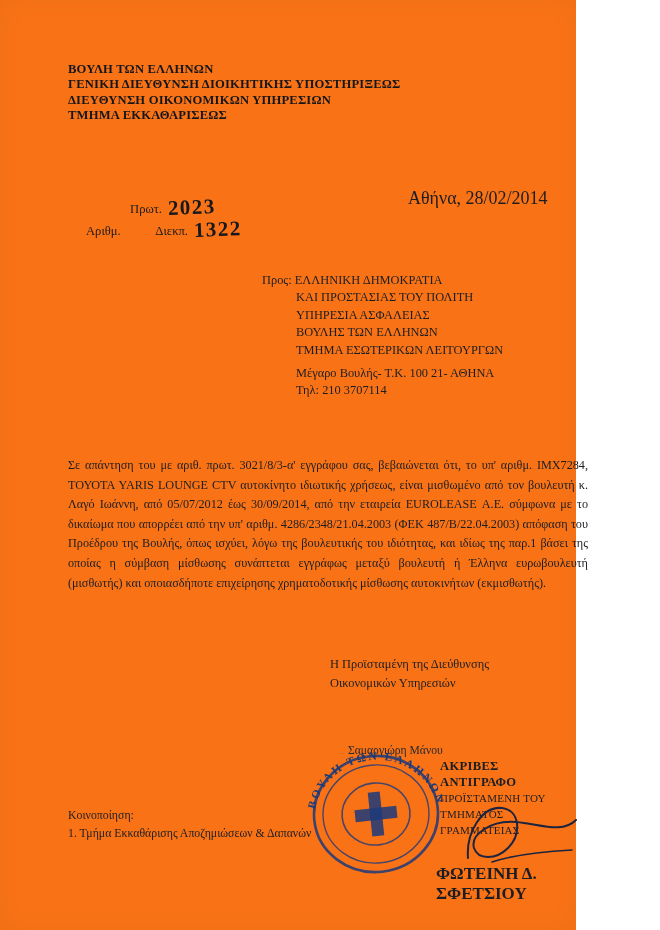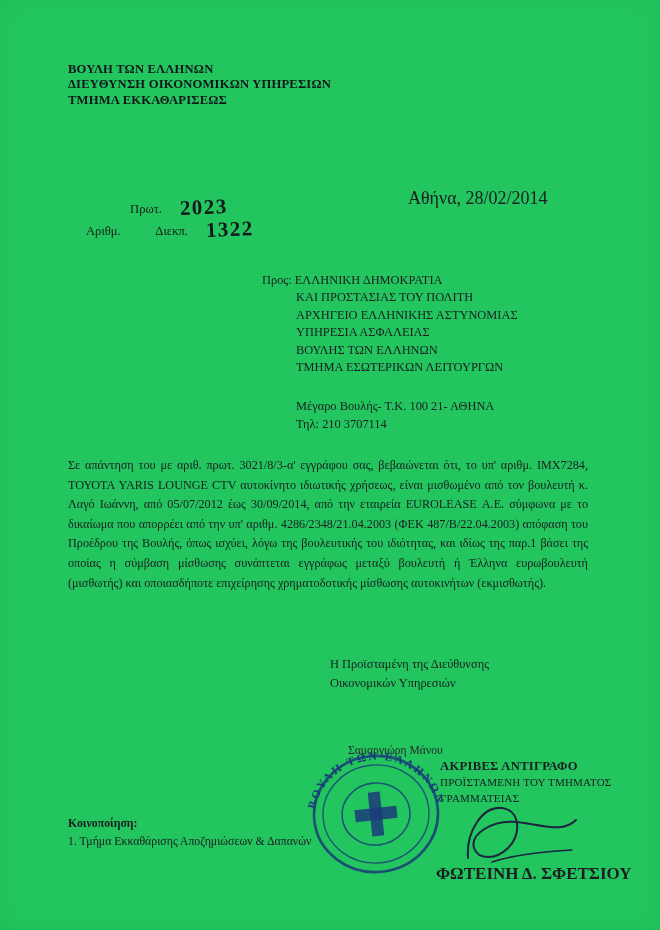--- a/index.html
+++ b/index.html
@@ -11,23 +11,23 @@
     width: 660px;
     height: 930px;
     font-family: "Liberation Serif", serif;
     color: #1a1a1a;
     position: relative;
     overflow: hidden;
   }
   .page {
     position: absolute;
     left: 0; top: 0;
-    width: 660px;
+    width: 576px;
     height: 930px;
-    background: #22c55e;
+    background: #f97316;
   }
   
   .page::after {
     content: "";
     position: absolute;
     left: 0; top: 0; right: 0; bottom: 0;
     box-shadow: inset 0 0 26px rgba(0,0,0,0.045);
     pointer-events: none;
   }
 
@@ -55,21 +55,20 @@
   .protocol {
     position: absolute;
     left: 100px;
     top: 196px;
     font-size: 12.6px;
     line-height: 26px;
   }
   .protocol .row {
     display: flex;
     align-items: center;
-    gap: 12px;
   }
   .protocol .lbl {
     width: 62px;
     text-align: right;
     padding-right: 6px;
   }
   .protocol .handwritten {
     font-family: "Liberation Serif", serif;
     font-size: 21px;
     font-weight: bold;
@@ -95,21 +94,21 @@
     top: 272px;
     font-size: 12.4px;
     line-height: 17.4px;
     color: #1b1d22;
   }
   .recipient .pros {
     white-space: nowrap;
   }
   .recipient .lines div { white-space: nowrap; }
   .recipient .addr {
-    margin-top: 22px;
+    margin-top: 6px;
   }
 
   .body-text {
     position: absolute;
     left: 68px;
     top: 456px;
     width: 520px;
     font-size: 12.2px;
     line-height: 19.6px;
     text-align: justify;
@@ -159,21 +158,21 @@
   }
 
   .cc {
     position: absolute;
     left: 68px;
     top: 806px;
     font-size: 11.8px;
     line-height: 18px;
     color: #1b1d22;
   }
-  .cc .title { font-weight: bold; margin-top: 8px; }
+  .cc .title { font-weight: normal; }
 
   
   .seal {
     position: absolute;
     left: 300px;
     top: 748px;
     width: 152px;
     height: 132px;
     transform: rotate(-6deg);
   }
@@ -189,20 +188,21 @@
   }
   .sig-scribble svg { display: block; }
 </style>
 </head>
 <body>
 
 <div class="page">
 
   <div class="letterhead">
     <div>ΒΟΥΛΗ ΤΩΝ ΕΛΛΗΝΩΝ</div>
+    <div>ΓΕΝΙΚΗ ΔΙΕΥΘΥΝΣΗ ΔΙΟΙΚΗΤΙΚΗΣ ΥΠΟΣΤΗΡΙΞΕΩΣ</div>
     <div>ΔΙΕΥΘΥΝΣΗ ΟΙΚΟΝΟΜΙΚΩΝ ΥΠΗΡΕΣΙΩΝ</div>
     <div>ΤΜΗΜΑ ΕΚΚΑΘΑΡΙΣΕΩΣ</div>
   </div>
 
   <div class="place-date">Αθήνα, 28/02/2014</div>
 
   <div class="protocol">
     <div class="row">
       <span class="lbl">Πρωτ.</span>
       <span class="handwritten">2023</span>
@@ -214,21 +214,20 @@
     </div>
   </div>
 
   <div class="recipient">
     <div class="pros">
       <span>Προς:</span>
       <span>ΕΛΛΗΝΙΚΗ ΔΗΜΟΚΡΑΤΙΑ</span>
     </div>
     <div class="lines" style="margin-left:34px;">
       <div>ΚΑΙ ΠΡΟΣΤΑΣΙΑΣ ΤΟΥ ΠΟΛΙΤΗ</div>
-      <div>ΑΡΧΗΓΕΙΟ ΕΛΛΗΝΙΚΗΣ ΑΣΤΥΝΟΜΙΑΣ</div>
       <div>ΥΠΗΡΕΣΙΑ ΑΣΦΑΛΕΙΑΣ</div>
       <div>ΒΟΥΛΗΣ ΤΩΝ ΕΛΛΗΝΩΝ</div>
       <div>ΤΜΗΜΑ ΕΣΩΤΕΡΙΚΩΝ ΛΕΙΤΟΥΡΓΩΝ</div>
       <div class="addr">Μέγαρο Βουλής- Τ.Κ. 100 21- ΑΘΗΝΑ</div>
       <div>Τηλ: 210 3707114</div>
     </div>
   </div>
 
   <div class="body-text">Σε απάντηση του με αριθ. πρωτ. 3021/8/3-α' εγγράφου σας, βεβαιώνεται ότι, το υπ' αριθμ. ΙΜΧ7284, ΤΟΥΟΤΑ YARIS LOUNGE CTV αυτοκίνητο ιδιωτικής χρήσεως, είναι μισθωμένο από τον βουλευτή κ. Λαγό Ιωάννη, από 05/07/2012 έως 30/09/2014, από την εταιρεία EUROLEASE Α.Ε. σύμφωνα με το δικαίωμα που απορρέει από την υπ' αριθμ. 4286/2348/21.04.2003 (ΦΕΚ 487/Β/22.04.2003) απόφαση του Προέδρου της Βουλής, όπως ισχύει, λόγω της βουλευτικής του ιδιότητας, και ιδίως της παρ.1 βάσει της οποίας η σύμβαση μίσθωσης συνάπτεται εγγράφως μεταξύ βουλευτή ή Έλληνα ευρωβουλευτή (μισθωτής) και οποιασδήποτε επιχείρησης χρηματοδοτικής μίσθωσης αυτοκινήτων (εκμισθωτής).</div>
 

